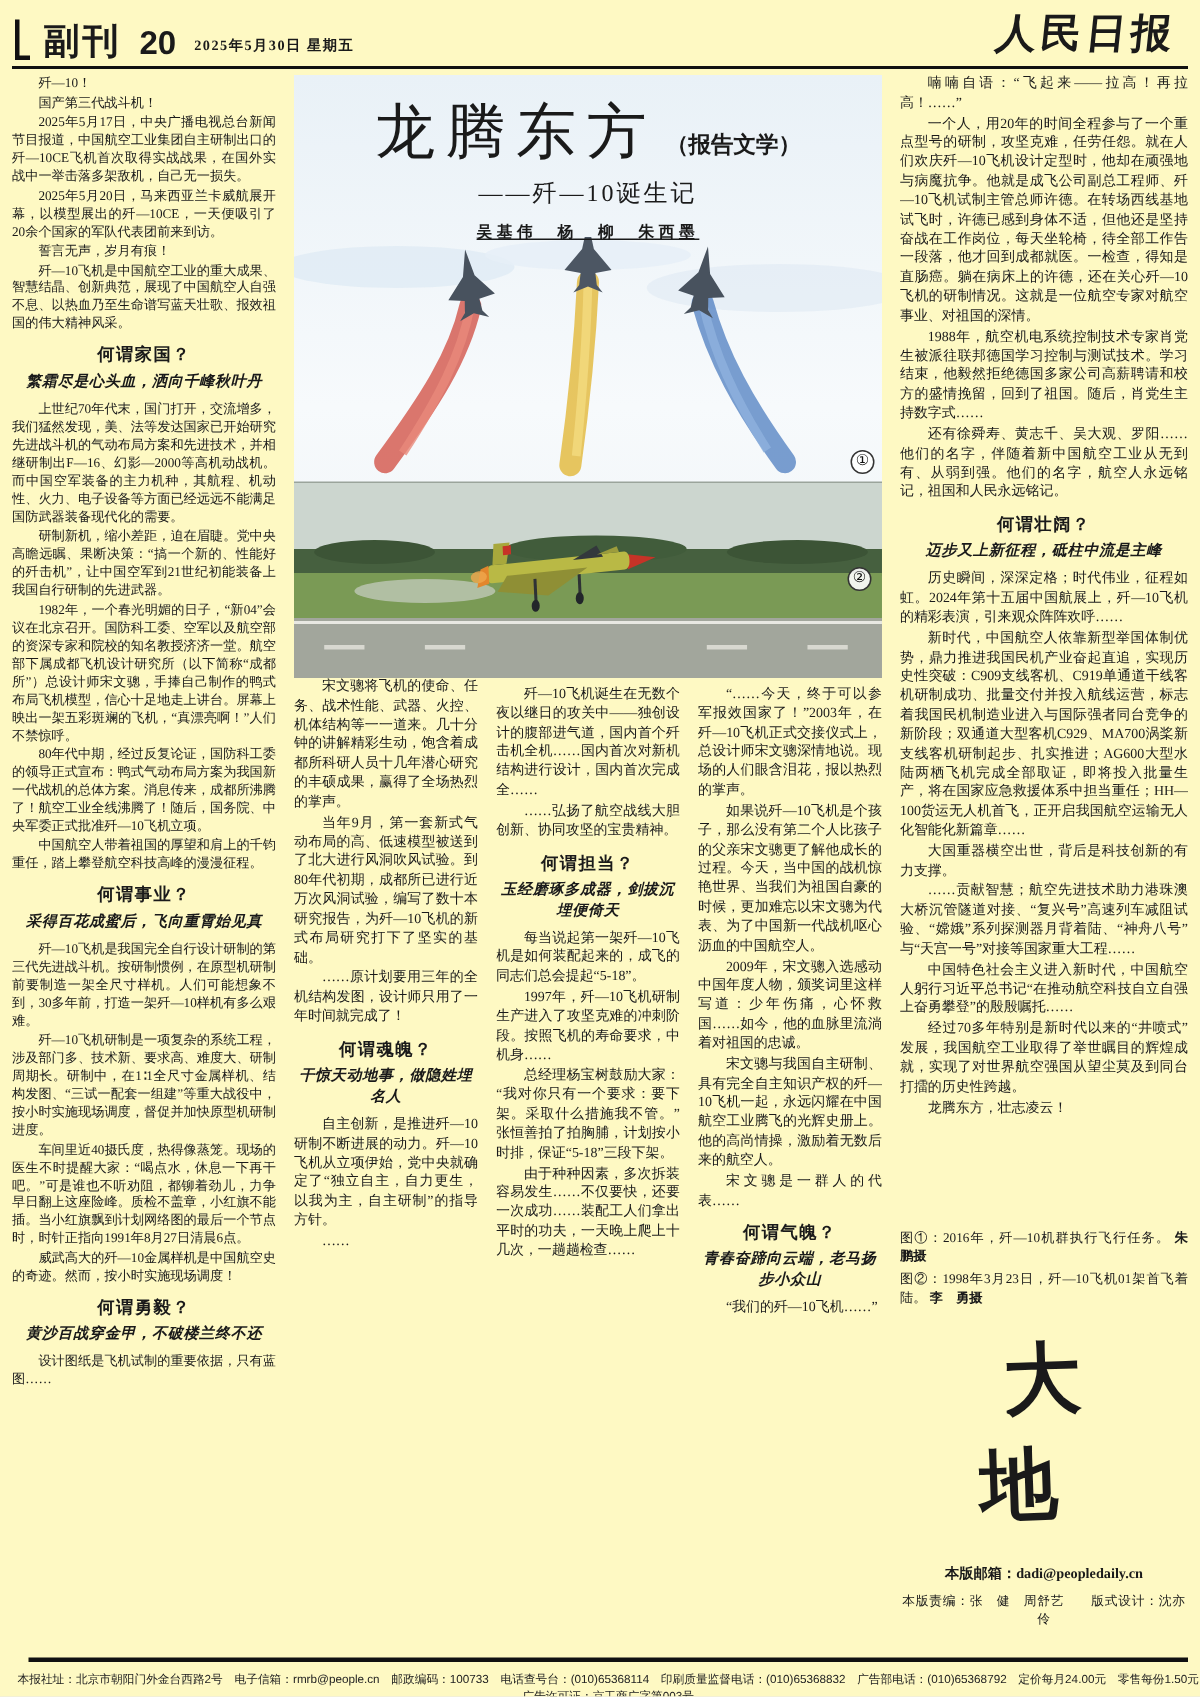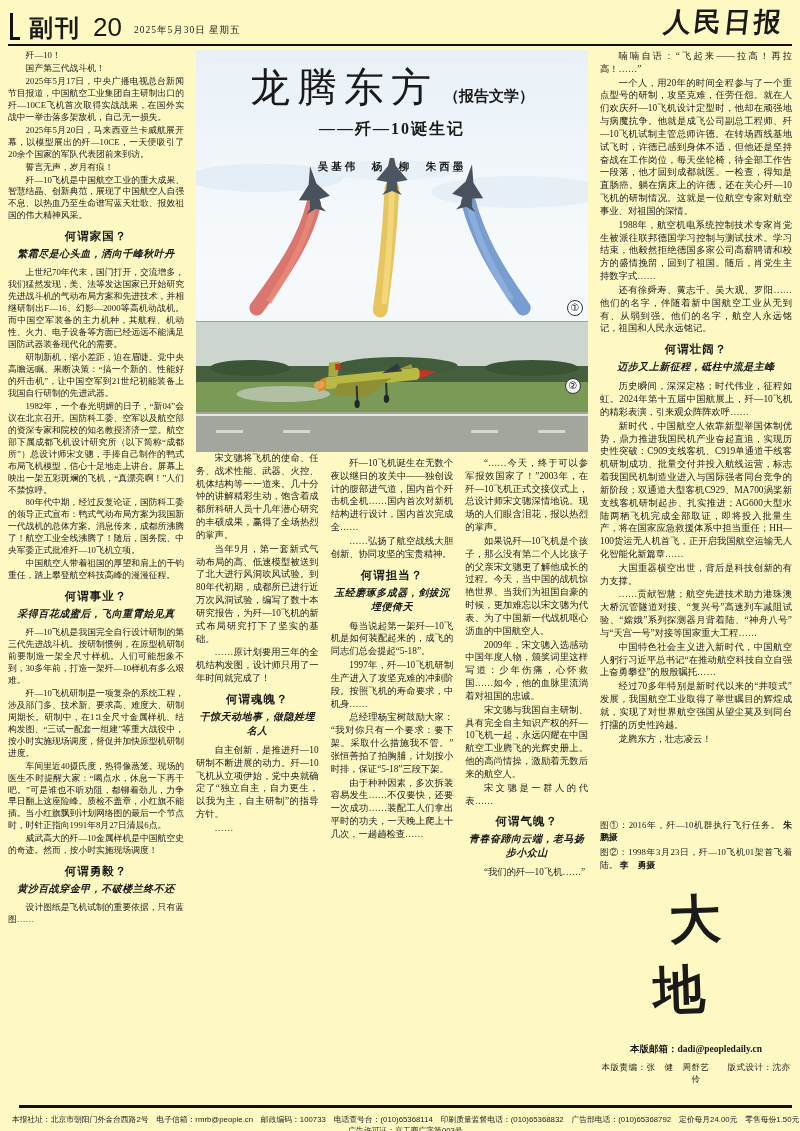--- a/index.html
+++ b/index.html
@@ -5,22 +5,22 @@
   html,body{margin:0;padding:0;background:#e9e9e6;}
   #page{position:relative;width:800px;height:1131px;margin:0 auto;background:#fef9c3;
         font-family:"Liberation Serif","DejaVu Serif",serif;color:#1a1a1a;overflow:hidden;}
   
   .masthead{display:flex;align-items:flex-end;justify-content:space-between;
             padding:10px 10px 4px 10px;height:44px;box-sizing:border-box;}
   .mh-left{display:flex;align-items:flex-end;gap:8px;}
   .kan-bracket{display:inline-block;width:7px;height:24px;border-left:3px solid #111;
                border-bottom:3px solid #111;margin-right:1px;}
   .kan-name{font-size:24px;font-weight:bold;letter-spacing:2px;line-height:1;}
-  .kan-page{font-size:26px;font-weight:normal;font-family:"Liberation Sans","DejaVu Sans",sans-serif;line-height:1;margin:0 4px;}
-  .kan-date{font-size:9.5px;font-weight:normal;letter-spacing:1px;padding-bottom:3px;}
+  .kan-page{font-size:22px;font-weight:bold;font-family:"Liberation Sans","DejaVu Sans",sans-serif;line-height:1;margin:0 4px;}
+  .kan-date{font-size:9.5px;font-weight:bold;letter-spacing:1px;padding-bottom:3px;}
   .paper-logo{font-size:27px;font-weight:900;letter-spacing:3px;transform:skewX(-6deg);
               font-family:"Liberation Serif","DejaVu Serif",serif;padding-right:6px;}
   .mh-rule{height:2px;background:#111;margin:0 8px;}
   
   .content{display:grid;grid-template-columns:176px 1fr 1fr 1fr 192px;
            grid-template-rows:402px 1fr;gap:0 12px;
            margin:4px 8px 0 8px;height:1036px;}
   .colA{grid-column:1;grid-row:1/3;overflow:hidden;}
   .feature{grid-column:2/5;grid-row:1;position:relative;overflow:hidden;
            background:linear-gradient(180deg,#e9f1f7 0%,#f7fafc 55%,#eef3f6 100%);}
@@ -32,22 +32,22 @@
   .para{margin:0 0 1px 0;text-indent:2em;text-align:justify;font-size:9.3px;line-height:1.38;}
   .colA .para{font-size:8.8px;line-height:1.36;}
   .sec-head{text-align:center;margin:7px 0 6px 0;}
   .sec-q{font-size:11.5px;font-weight:bold;letter-spacing:1px;}
   .sec-l{font-size:10px;font-weight:bold;letter-spacing:0.5px;margin-top:3px;font-style:italic;}
   
   .headline{position:relative;z-index:3;text-align:center;padding-top:10px;}
   .hl-title-row{display:flex;justify-content:center;align-items:baseline;gap:6px;}
   .hl-title{font-size:40px;font-weight:400;letter-spacing:7px;}
   .hl-genre{font-size:15px;font-weight:bold;}
-  .hl-sub{font-size:16px;font-weight:bold;letter-spacing:2px;margin-top:4px;}
-  .hl-authors{font-size:10.5px;letter-spacing:3px;margin-top:20px;font-weight:bold;}
+  .hl-sub{font-size:16px;font-weight:normal;letter-spacing:2px;margin-top:4px;}
+  .hl-authors{font-size:10.5px;letter-spacing:3px;margin-top:8px;font-weight:bold;text-decoration:underline;}
   .jets-svg{position:absolute;left:0;top:108px;width:100%;height:162px;z-index:1;}
   .takeoff{position:absolute;left:0;right:0;bottom:0;height:130px;z-index:2;
            border-top:1px solid #9aa49b;}
   .takeoff svg{display:block;width:100%;height:100%;}
   .photo-badge{position:absolute;z-index:4;width:14px;height:14px;border-radius:50%;
                background:rgba(255,255,255,.9);border:1px solid #333;color:#111;
                font-size:10px;line-height:14px;text-align:center;
                font-family:"Liberation Sans","DejaVu Sans",sans-serif;}
   #badge1{right:5px;top:250px;}
   #badge2{right:7px;bottom:58px;}

